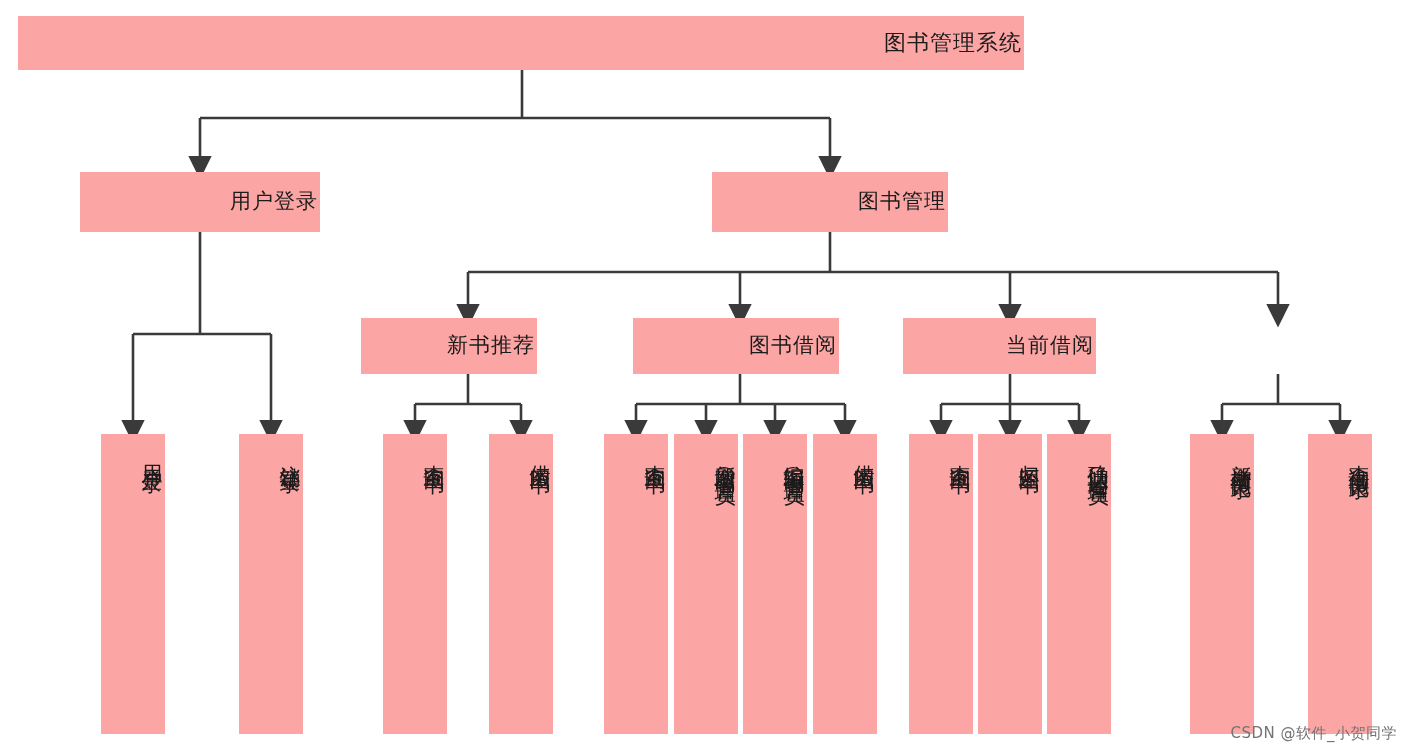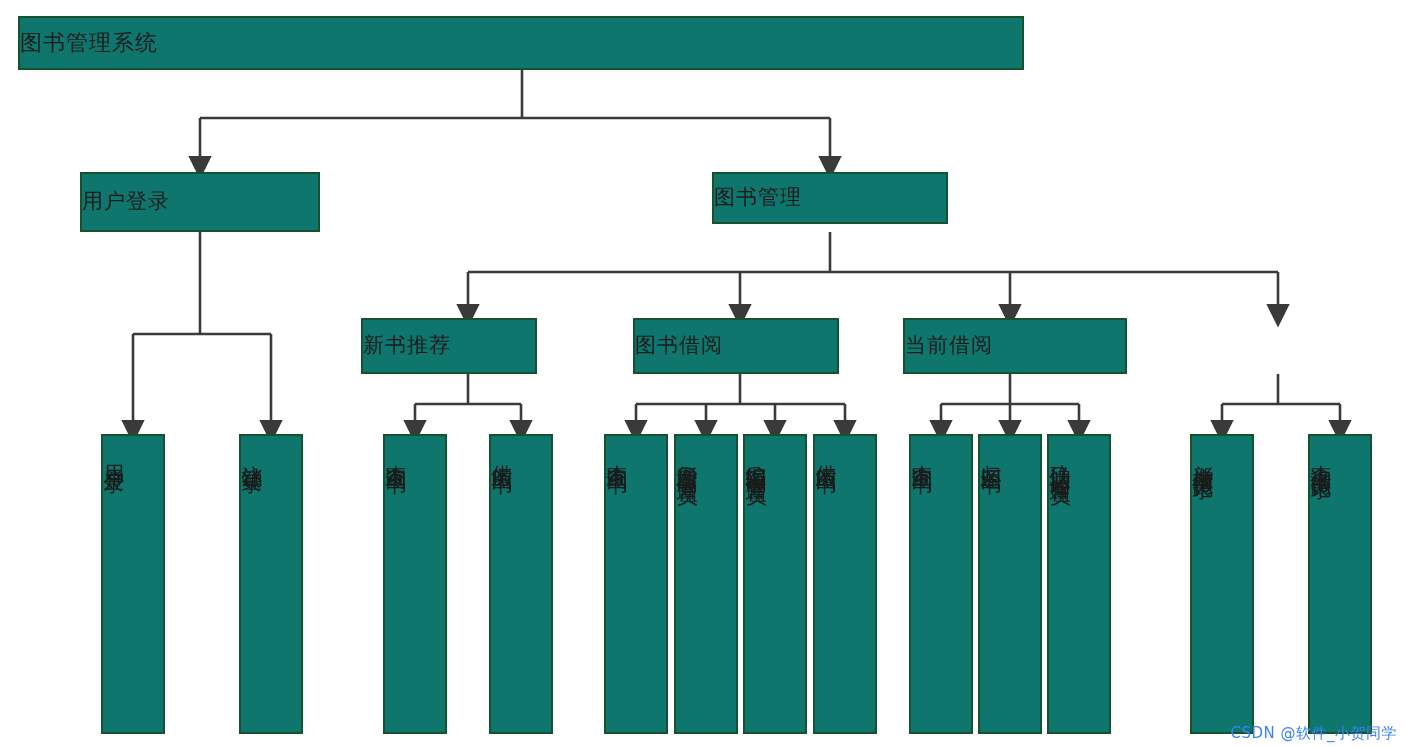--- a/index.html
+++ b/index.html
@@ -6,25 +6,25 @@
   body{
     font-family:"DejaVu Sans","Liberation Sans",sans-serif;
     width:1405px;height:747px;overflow:hidden;
   }
   #canvas{position:relative;width:1405px;height:747px;background:#fff;}
   svg.lines{position:absolute;left:0;top:0;width:1405px;height:747px;pointer-events:none;}
 
   .node{
     position:absolute;
     box-sizing:border-box;
-    background:#0f766e;
-    border:2px solid #14532d;
+    background:#fca5a5;
+    border:2px solid #fca5a5;
     display:flex;
     align-items:center;
-    justify-content:flex-start;
+    justify-content:flex-end;
     color:#1b1b1b;
     z-index:2;
   }
   .node .lbl{display:block;line-height:1.22;}
 
   
   .h-node .lbl{
     writing-mode:horizontal-tb;
     font-size:21px;
     letter-spacing:1px;
@@ -41,21 +41,21 @@
     letter-spacing:3px;
     line-height:1.05;
     white-space:nowrap;
   }
 
   #watermark{
     position:absolute;
     right:8px;
     bottom:4px;
     font-size:15px;
-    color:#3b82f6;
+    color:#737373;
     white-space:nowrap;
     z-index:3;
     letter-spacing:0.5px;
   }
 </style>
 </head>
 <body>
 
 <div id="canvas">
 
@@ -109,31 +109,31 @@
     </g>
   </svg>
 
   <div class="node h-node" id="node-root" style="left:18px;top:16px;width:1006px;height:54px;">
     <span class="lbl">图书管理系统</span>
   </div>
 
   <div class="node h-node" style="left:80px;top:172px;width:240px;height:60px;">
     <span class="lbl">用户登录</span>
   </div>
-  <div class="node h-node" style="left:712px;top:172px;width:236px;height:52px;">
+  <div class="node h-node" style="left:712px;top:172px;width:236px;height:60px;">
     <span class="lbl">图书管理</span>
   </div>
 
   <div class="node h-node" style="left:361px;top:318px;width:176px;height:56px;">
     <span class="lbl">新书推荐</span>
   </div>
   <div class="node h-node" style="left:633px;top:318px;width:206px;height:56px;">
     <span class="lbl">图书借阅</span>
   </div>
-  <div class="node h-node" style="left:903px;top:318px;width:224px;height:56px;">
+  <div class="node h-node" style="left:903px;top:318px;width:193px;height:56px;">
     <span class="lbl">当前借阅</span>
   </div>
 
   <div class="node v-node" style="left:101px;top:434px;width:64px;height:300px;">
     <span class="lbl">用户登录</span>
   </div>
   <div class="node v-node" style="left:239px;top:434px;width:64px;height:300px;">
     <span class="lbl">注销登录</span>
   </div>
 

